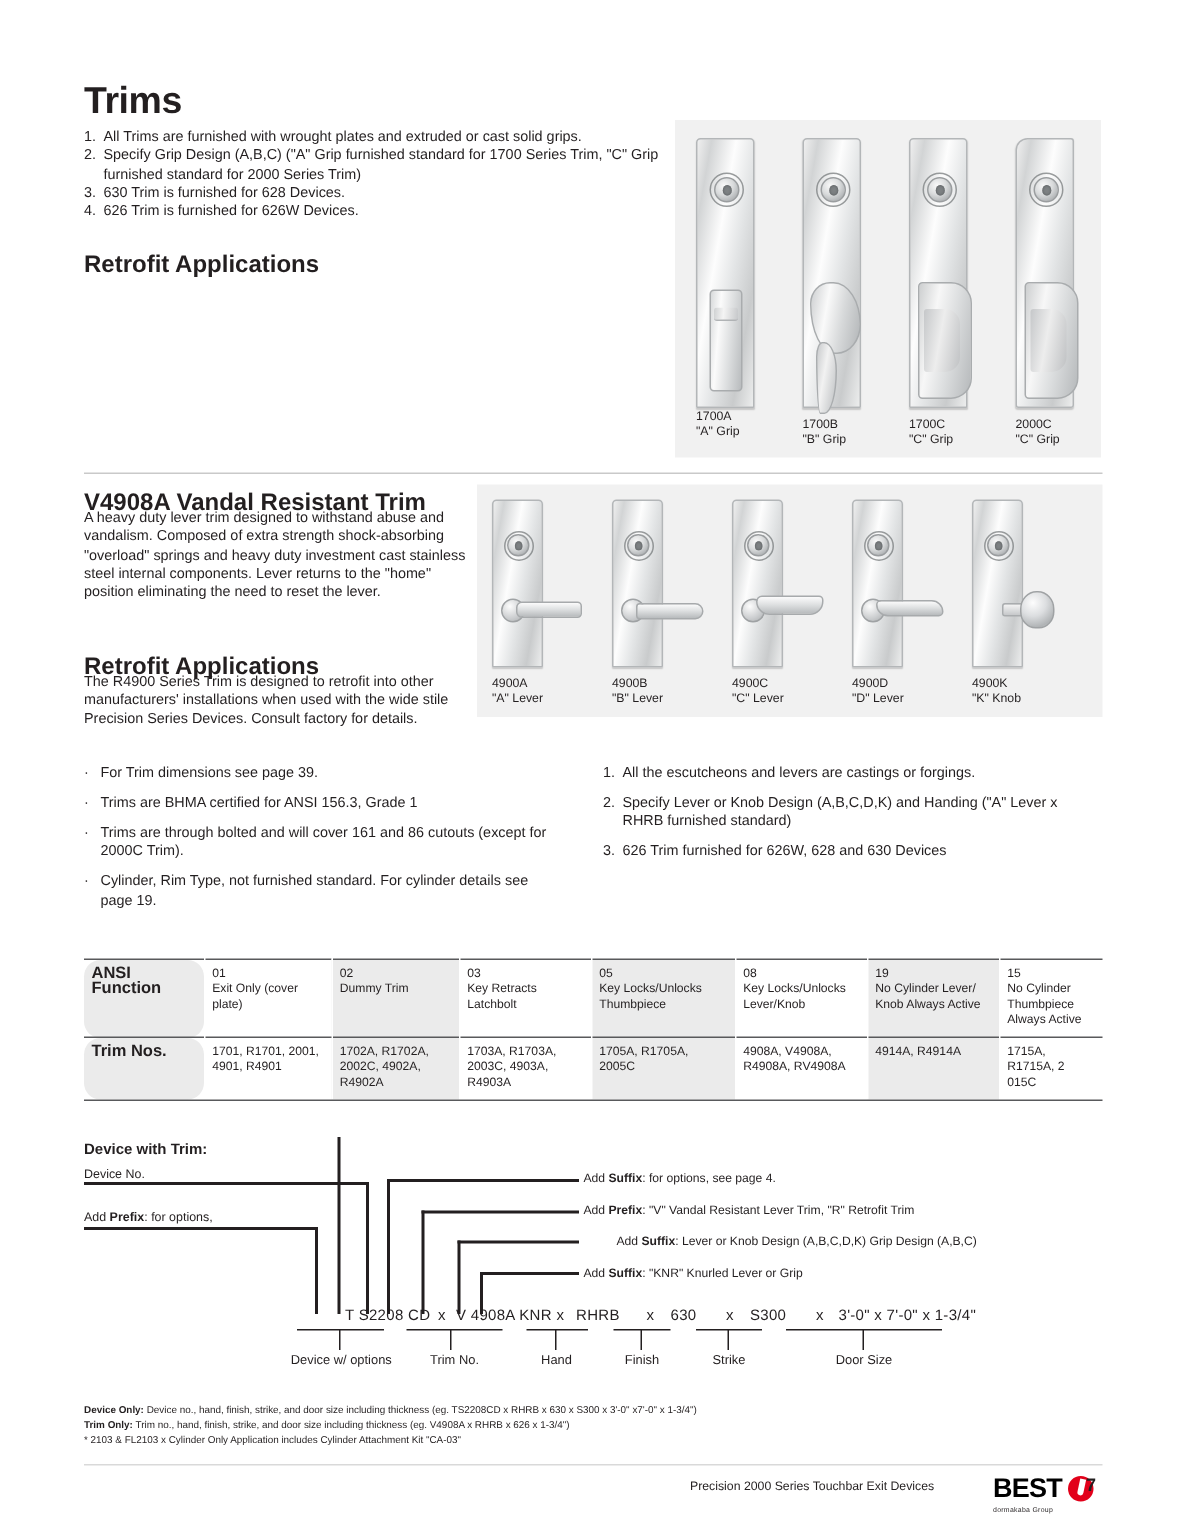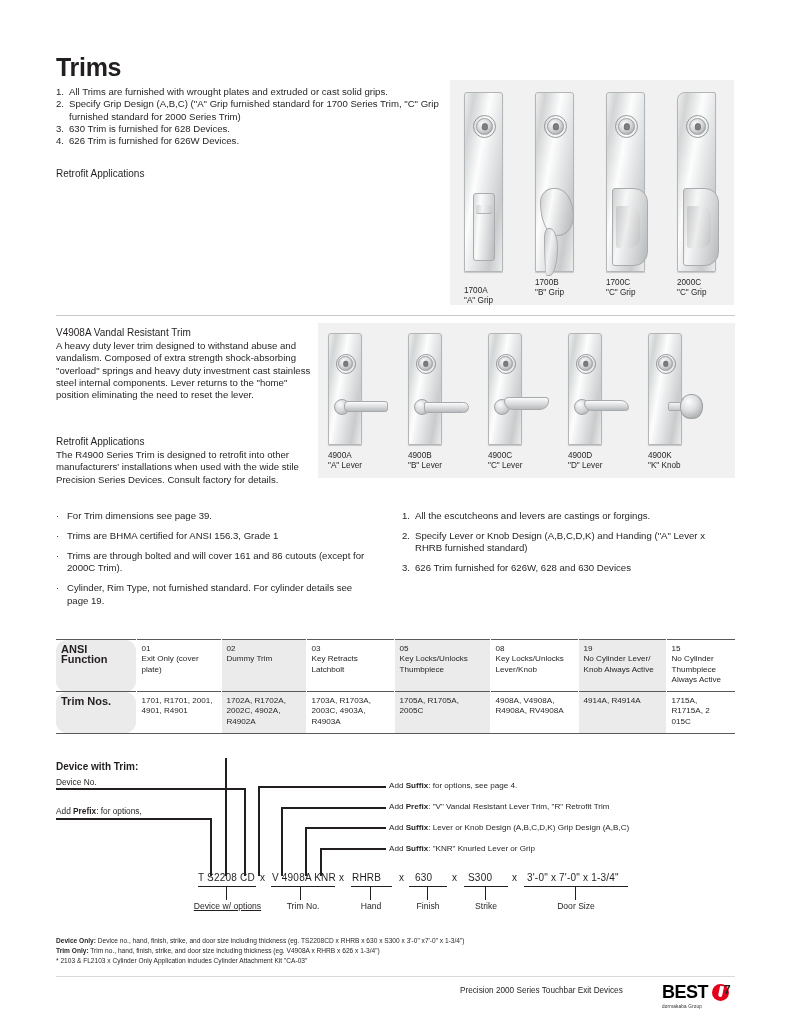--- a/index.html
+++ b/index.html
@@ -19,21 +19,21 @@
     position:absolute; left:56px; top:53px;
     font-size:25px; font-weight:bold; letter-spacing:-0.3px;
     color:#231f20;
   }
   .numlist { position:absolute; left:56px; top:86px; width:392px; }
   .numlist .li { display:flex; font-size:9.6px; line-height:12.3px; margin-bottom:0px; }
   .numlist .n { width:13px; flex:0 0 13px; }
   .numlist .t { flex:1; }
 
   .sub-head {
-    position:absolute; left:56px; font-size:10px; font-weight:normal;
+    position:absolute; left:56px; font-size:16px; font-weight:bold;
   }
   .body-p {
     position:absolute; left:56px; font-size:9.6px; line-height:12.3px; width:380px;
   }
 
   
   .panel { position:absolute; background:#f1f1f1; }
   .cap { position:absolute; font-size:8.2px; line-height:9.6px; color:#231f20; }
 
   
@@ -136,21 +136,21 @@
   .tbl .vsep{ border-left:1px solid #ffffff; }
   .rule-top{ border-top:1.6px solid #58595b; }
   .rule-mid{ border-top:1.2px solid #58595b; }
 
   
   .dw-title{ position:absolute; left:56px; top:761px; font-size:10px; font-weight:bold; }
   .dw-devno{ position:absolute; left:56px; top:777px; font-size:8.3px; }
   .dw-prefix{ position:absolute; left:56px; top:806px; font-size:8.3px; }
   .leadline{ position:absolute; border-color:#231f20; }
 
-  .code{ position:absolute; font-size:10px; letter-spacing:.2px; white-space:nowrap; }
+  .code{ position:absolute; font-size:10px; letter-spacing:.2px; white-space:nowrap;margin-left:32px; }
   .seg-label{ position:absolute; font-size:8.6px; text-align:center; }
 
   .rt-item{ position:absolute; font-size:8.1px; white-space:nowrap; }
 
   
   .fn{ position:absolute; left:56px; font-size:6.6px; line-height:9.2px; }
   .footer-rule{ position:absolute; left:56px; top:976px; width:679px; height:1px; background:#d9d9d9; }
   .foot-txt{ position:absolute; font-size:8.2px; }
   .pageno{ position:absolute; font-size:12px; font-weight:bold; }
   .logo{ position:absolute; }
@@ -214,21 +214,21 @@
       <div class="cyl-ring" style="left:8px; top:22px; width:23px; height:23px;"></div>
     </div>
     <div class="gripC" style="left:162px; top:108px; width:36px; height:78px;"></div>
 
     <div class="plate" style="left:227px; top:12px; width:39px; height:180px; border-radius:8px 2px 2px 2px;">
       <div class="cyl" style="left:11px; top:25px; width:17px; height:17px;"></div>
       <div class="cyl-ring" style="left:8px; top:22px; width:23px; height:23px;"></div>
     </div>
     <div class="gripC" style="left:233px; top:108px; width:36px; height:78px;"></div>
 
-    <div class="cap" style="left:14px; top:206px;">
+    <div class="cap" style="left:14px; top:193px;">
       <div>1700A</div>
       <div>"A" Grip</div>
     </div>
     <div class="cap" style="left:85px; top:198px;">
       <div>1700B</div>
       <div>"B" Grip</div>
     </div>
     <div class="cap" style="left:156px; top:198px;">
       <div>1700C</div>
       <div>"C" Grip</div>
@@ -416,42 +416,42 @@
 
   <div class="leadline" style="left:320px; top:848px; width:66px; height:1.6px; background:#231f20;"></div>
   <div class="leadline" style="left:320px; top:848px; width:1.6px; height:28px; background:#231f20;"></div>
 
   <div class="rt-item" style="left:389px; top:781px;">
     <span>Add </span><b>Suffix</b><span>: for options, see page 4.</span>
   </div>
   <div class="rt-item" style="left:389px; top:802px;">
     <span>Add </span><b>Prefix</b><span>: "V" Vandal Resistant Lever Trim, "R" Retrofit Trim</span>
   </div>
-  <div class="rt-item" style="left:389px; top:823px;">
+  <div class="rt-item" style="left:411px; top:823px;">
     <span>Add </span><b>Suffix</b><span>: Lever or Knob Design (A,B,C,D,K) Grip Design (A,B,C)</span>
   </div>
   <div class="rt-item" style="left:389px; top:844px;">
     <span>Add </span><b>Suffix</b><span>: "KNR" Knurled Lever or Grip</span>
   </div>
 
   <div class="code" style="left:198px; top:872px;">T S2208 CD</div>
   <div class="code" style="left:260px; top:872px;">x</div>
   <div class="code" style="left:272px; top:872px;">V 4908A KNR</div>
   <div class="code" style="left:339px; top:872px;">x</div>
   <div class="code" style="left:352px; top:872px;">RHRB</div>
   <div class="code" style="left:399px; top:872px;">x</div>
   <div class="code" style="left:415px; top:872px;">630</div>
   <div class="code" style="left:452px; top:872px;">x</div>
   <div class="code" style="left:468px; top:872px;">S300</div>
   <div class="code" style="left:512px; top:872px;">x</div>
   <div class="code" style="left:527px; top:872px;">3'-0" x 7'-0" x 1-3/4"</div>
 
   <div class="hr" style="left:198px; top:886px; width:58px; height:1.4px; background:#231f20;"></div>
   <div class="leadline" style="left:226px; top:886px; width:1.4px; height:14px; background:#231f20;"></div>
-  <div class="seg-label" style="left:190px; top:901px; width:75px;text-decoration:underline;">
+  <div class="seg-label" style="left:190px; top:901px; width:75px;">
     <span>Device w/ options</span>
   </div>
 
   <div class="hr" style="left:271px; top:886px; width:64px; height:1.4px; background:#231f20;"></div>
   <div class="leadline" style="left:300px; top:886px; width:1.4px; height:14px; background:#231f20;"></div>
   <div class="seg-label" style="left:268px; top:901px; width:70px;">Trim No.</div>
 
   <div class="hr" style="left:351px; top:886px; width:41px; height:1.4px; background:#231f20;"></div>
   <div class="leadline" style="left:370px; top:886px; width:1.4px; height:14px; background:#231f20;"></div>
   <div class="seg-label" style="left:344px; top:901px; width:54px;">Hand</div>

